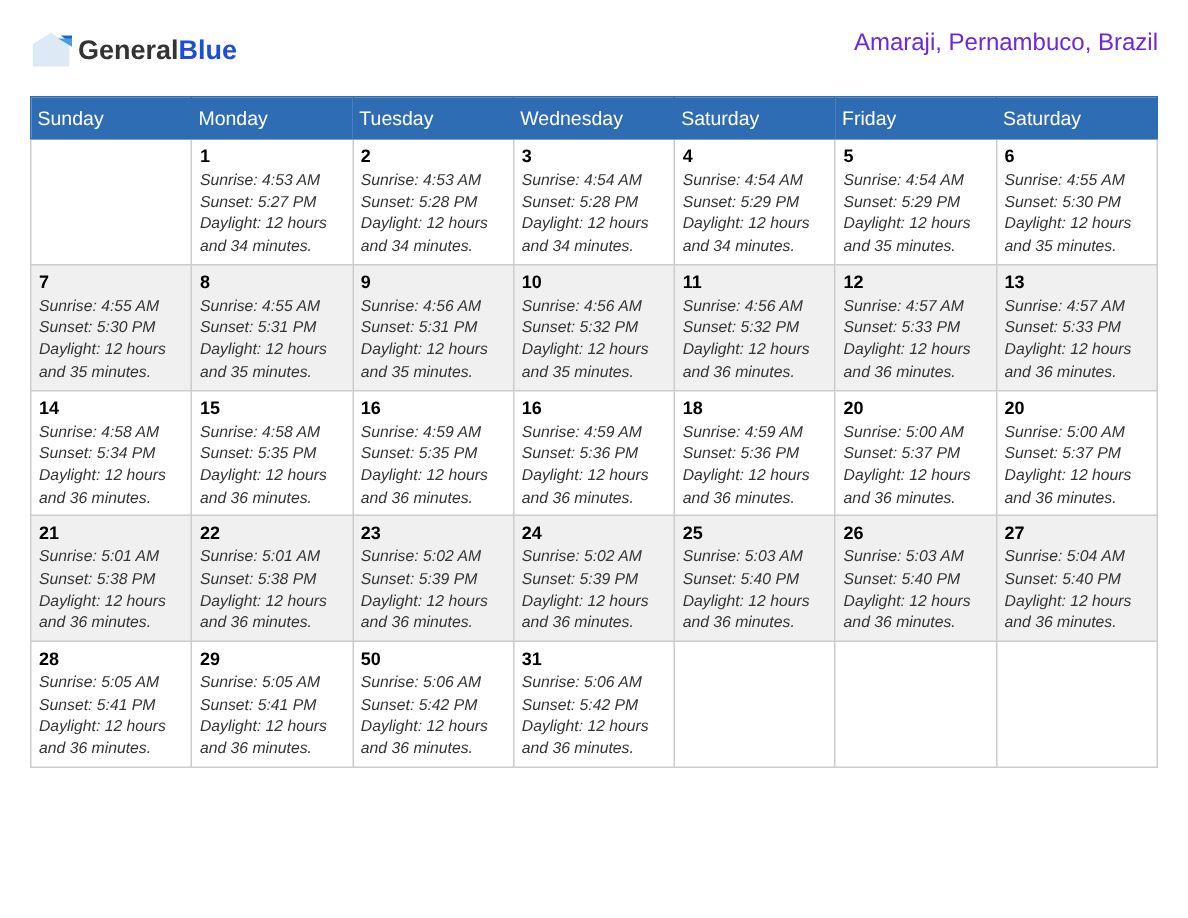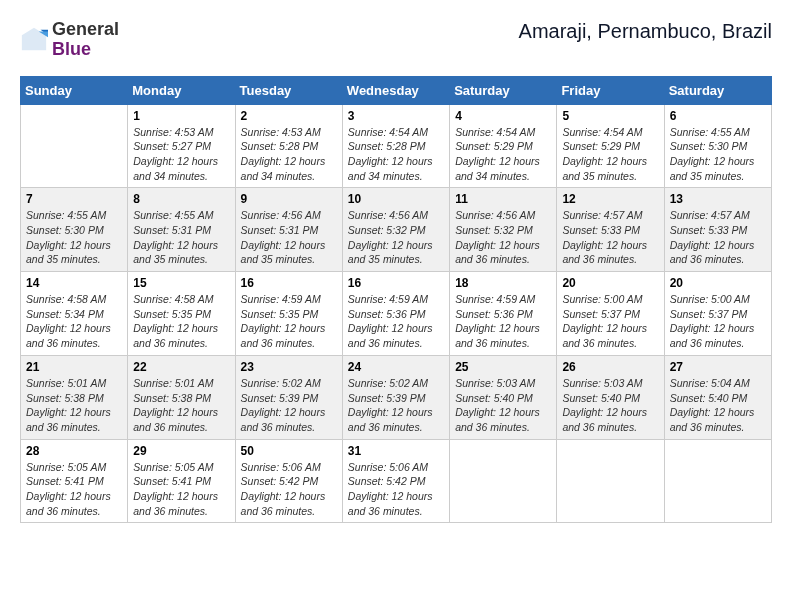--- a/index.html
+++ b/index.html
@@ -16,55 +16,55 @@
       align-items: flex-start;
       margin-bottom: 16px;
     }
     .logo {
       display: flex;
       align-items: center;
       gap: 4px;
     }
     .logo-text {
       display: flex;
-      flex-direction: column;
+      flex-direction: row;
       font-size: 18px;
       font-weight: bold;
       line-height: 1.1;
     }
     .logo-general { color: #333; }
-    .logo-blue { color: #701a75; }
+    .logo-blue { color: #1d4ed8; }
     .logo-icon {
       width: 28px;
       height: 28px;
     }
     .title-block {
       text-align: right;
     }
     .main-title {
       font-size: 32px;
       font-weight: normal;
       color: #333;
     }
     .subtitle {
-      font-size: 20px;
-      color: #0f172a;
+      font-size: 16px;
+      color: #6d28d9;
     }
     .calendar {
       width: 100%;
       border-collapse: collapse;
       font-size: 11px;
     }
     .calendar th {
       background-color: #2e6db4;
       color: #fff;
       padding: 6px 4px;
       text-align: left;
       font-size: 13px;
-      font-weight: bold;
+      font-weight: normal;
       border: 1px solid #2e6db4;
     }
     .calendar td {
       border: 1px solid #ccc;
       vertical-align: top;
       padding: 4px 5px;
       width: 107px;
       min-height: 80px;
     }
     .day-number {

